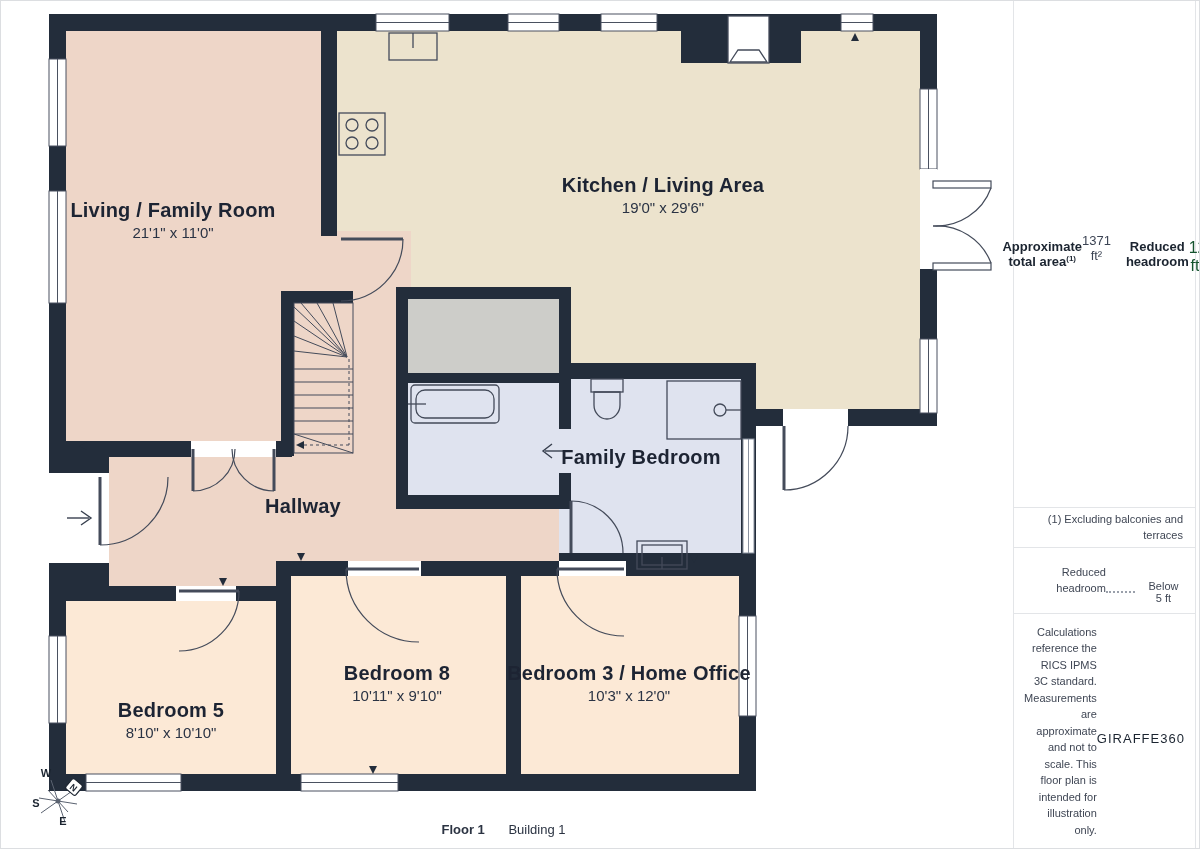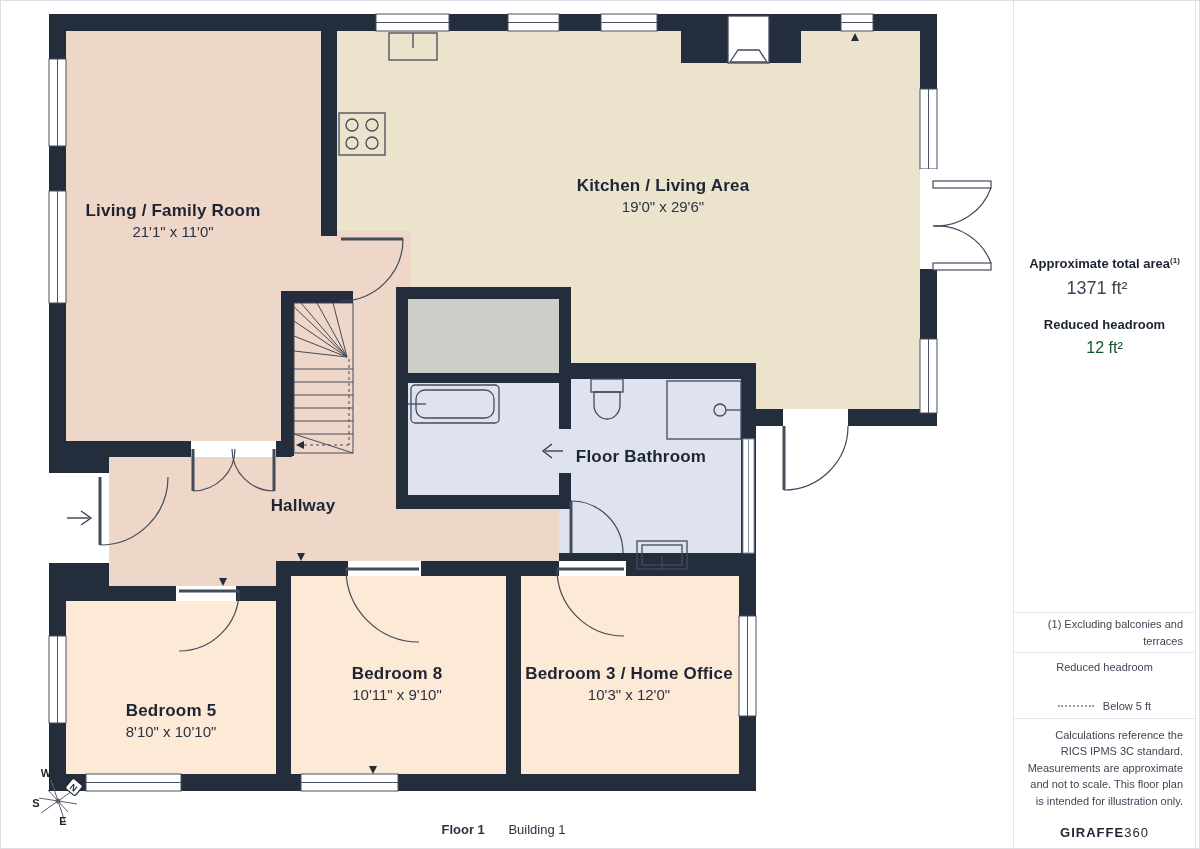--- a/index.html
+++ b/index.html
@@ -6,49 +6,49 @@
   .canvas{
     position:relative;width:1198px;height:847px;
     border:1px solid #dcdee1;background:#ffffff;overflow:hidden;
     font-family:"Liberation Sans", sans-serif;color:#1d2433;
   }
   .plan-svg{position:absolute;left:0;top:0;}
   .room-label{
     position:absolute;transform:translate(-50%,-50%);
     text-align:center;white-space:nowrap;pointer-events:none;
   }
-  .room-name{font-size:17px;font-weight:700;color:#1d2433;letter-spacing:.2px;}
+  .room-name{font-size:20px;font-weight:700;color:#1d2433;letter-spacing:.2px;}
   .room-dims{font-size:15px;color:#2a3344;margin-top:2px;}
   .footer{
     position:absolute;left:0;top:821px;width:1005px;text-align:center;
     font-size:13px;color:#2b3342;
   }
   .footer b{font-weight:700;margin-right:20px;}
   .sidebar{
     position:absolute;left:1012px;top:0;width:181px;height:847px;
     display:flex;flex-direction:column;
     border-left:1px solid #e3e5e8;border-right:1px solid #e3e5e8;
     background:#fff;
   }
   .sbox{border-bottom:1px solid #e3e5e8;box-sizing:border-box;
-    display:flex;flex-direction:column;align-items:center;justify-content:center;
-    text-align:center;padding:2px 12px;}
+    display:flex;flex-direction:row;align-items:center;justify-content:center;
+    text-align:center;padding:10px 12px;}
   .sbox1{height:612px;}
   .sbox2{height:40px;}
   .sbox3{height:66px;}
   .sbox4{flex:1;border-bottom:none;}
   .s-title{font-size:13px;font-weight:700;color:#1b2430;}
   .s-title sup{font-size:8px;}
-  .s-value{font-size:18px;color:#3c4454;margin:7px 15px 18px 0;}
+  .s-value{font-size:13px;color:#3c4454;margin:7px 15px 18px 0;}
   .s-value2{font-size:16px;color:#14532d;margin-top:7px;}
   .s-note{font-size:11px;color:#3f4654;line-height:1.5;text-align:right;}
   .legend-row{font-size:11px;color:#3f4654;margin-top:24px;display:flex;align-items:center;}
   .dotline{display:inline-block;width:36px;border-top:2px dotted #9aa0ab;margin-right:9px;}
   .brand{margin-top:16px;font-size:13px;color:#1b2430;letter-spacing:1px;}
-  .brand .b1{font-weight:700;}
+  .brand .b1{font-weight:400;}
   .brand .b2{font-weight:500;}
 </style>
 </head>
 <body>
 
 <div class="canvas">
 
   <svg class="plan-svg" width="1005" height="847" viewBox="0 0 1005 847">
 
     <g>
@@ -305,21 +305,21 @@
 
   <div class="room-label" style="left:172px;top:219px">
     <div class="room-name">Living / Family Room</div>
     <div class="room-dims">21'1" x 11'0"</div>
   </div>
   <div class="room-label" style="left:662px;top:194px">
     <div class="room-name">Kitchen / Living Area</div>
     <div class="room-dims">19'0" x 29'6"</div>
   </div>
   <div class="room-label" style="left:640px;top:456px">
-    <div class="room-name">Floor Bathroom</div>
+    <div class="room-name">Family Bedroom</div>
   </div>
   <div class="room-label" style="left:302px;top:505px">
     <div class="room-name">Hallway</div>
   </div>
   <div class="room-label" style="left:170px;top:719px">
     <div class="room-name">Bedroom 5</div>
     <div class="room-dims">8'10" x 10'10"</div>
   </div>
   <div class="room-label" style="left:396px;top:682px">
     <div class="room-name">Bedroom 8</div>

